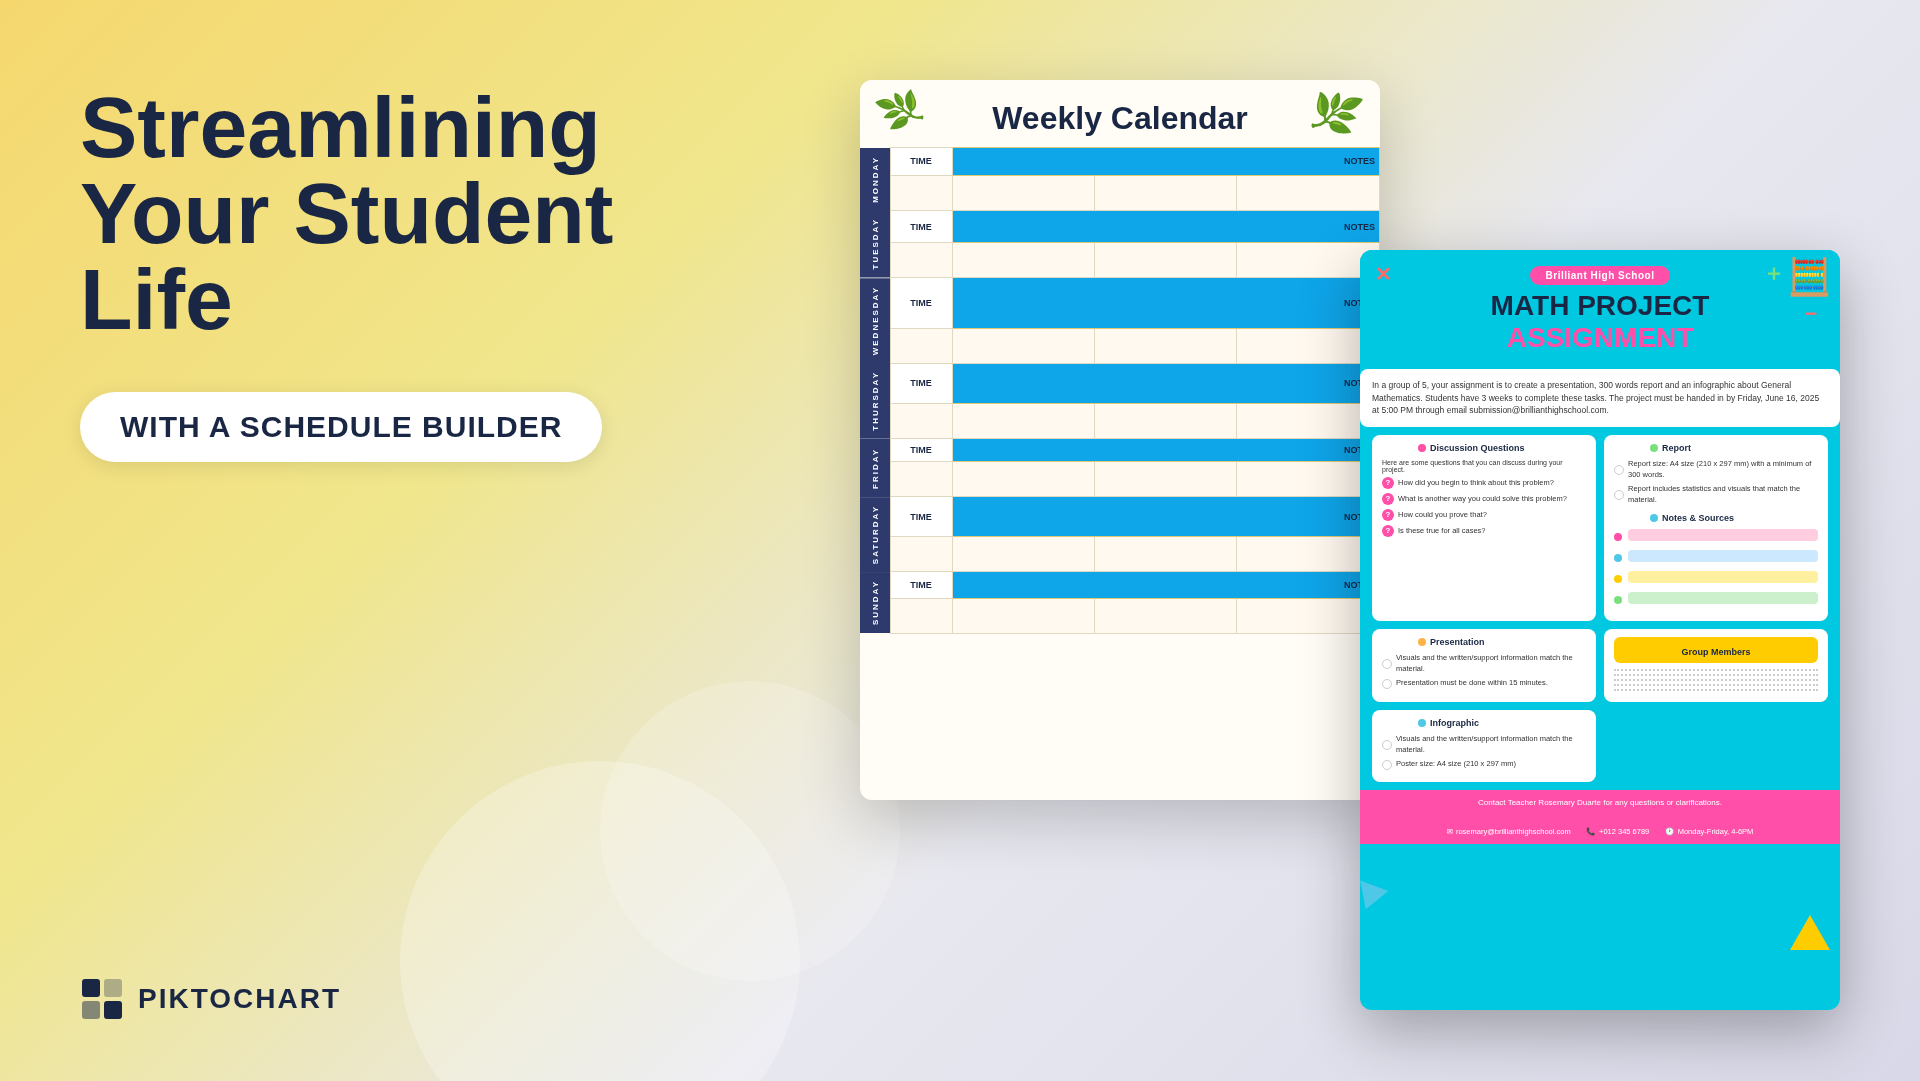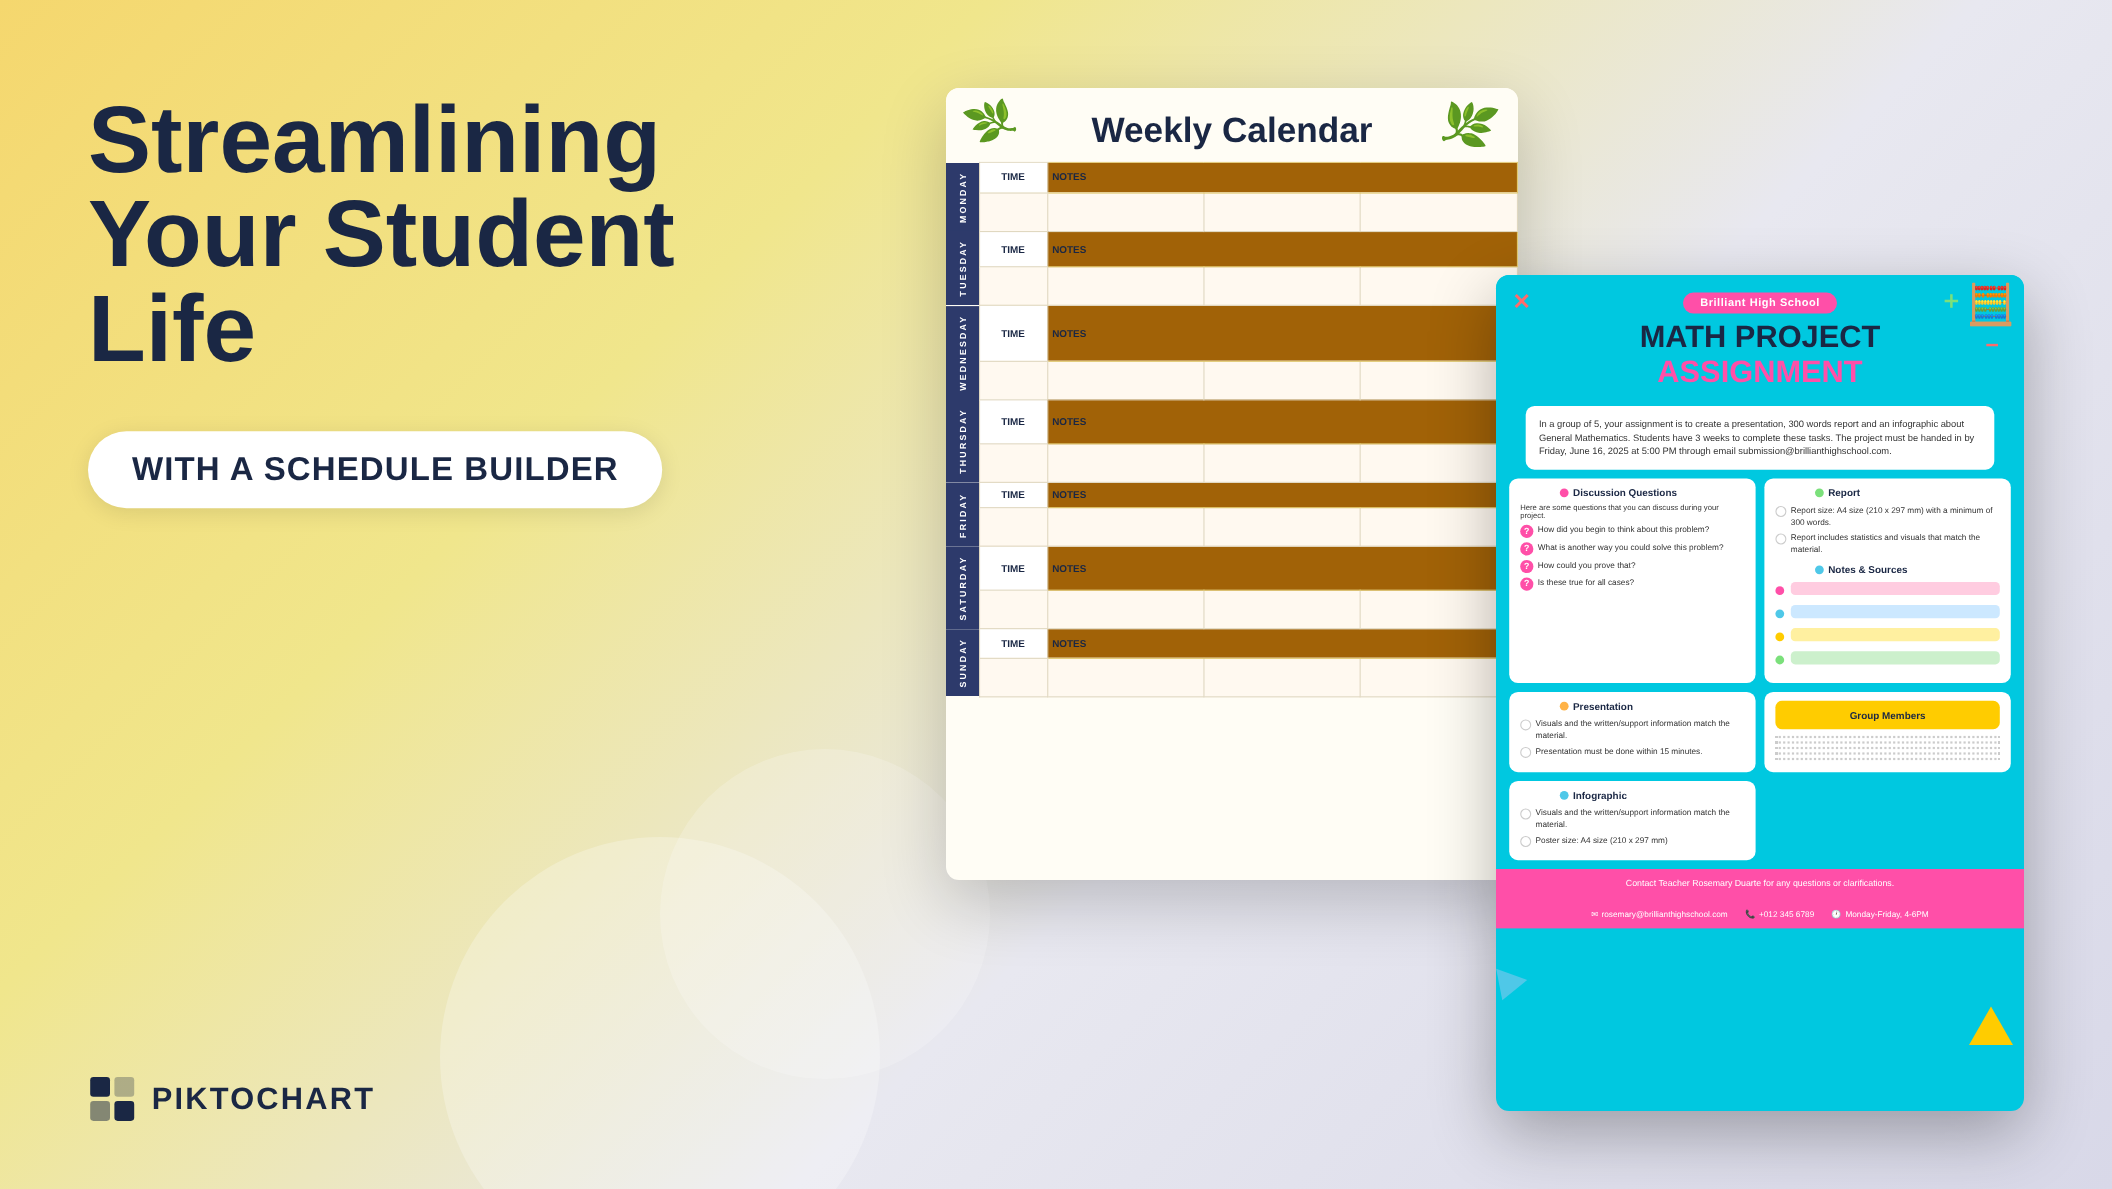--- a/index.html
+++ b/index.html
@@ -161,26 +161,26 @@
       font-size: 9px;
       font-weight: bold;
       color: #1a2744;
       text-align: center;
       border: 1px solid #e0d8c0;
       padding: 6px 4px;
       background: #fff;
     }
 
     .cal-table .notes-col {
-      background: #a16207;
+      background: #0ea5e9;
       border: 1px solid #e0c870;
       font-size: 9px;
       font-weight: bold;
       color: #1a2744;
-      text-align: left;
+      text-align: right;
       padding: 6px 4px;
     }
 
     .cal-table .empty-cell {
       background: #fff9f0;
       border: 1px solid #e0d8c0;
       padding: 6px;
       height: 35px;
     }
 
@@ -252,21 +252,21 @@
       position: absolute;
       top: 48px;
       right: 18px;
       font-size: 22px;
       color: #ff6b6b;
       font-weight: bold;
     }
 
     .math-description {
       background: white;
-      margin: 0 27px;
+      margin: 0 0;
       border-radius: 8px;
       padding: 10px 12px;
       font-size: 8.5px;
       color: #333;
       line-height: 1.5;
       margin-bottom: 8px;
     }
 
     .math-body {
       padding: 0 12px;
@@ -304,21 +304,21 @@
     .math-section-title .dot.orange { background: #ffb347; }
 
     .math-section-title span.label {
       font-size: 9px;
       font-weight: bold;
       color: #1a2744;
     }
 
     .math-question {
       display: flex;
-      align-items: flex-start;
+      align-items: center;
       gap: 4px;
       margin-bottom: 4px;
       font-size: 7.5px;
       color: #333;
       line-height: 1.4;
     }
 
     .q-icon {
       width: 12px;
       height: 12px;

